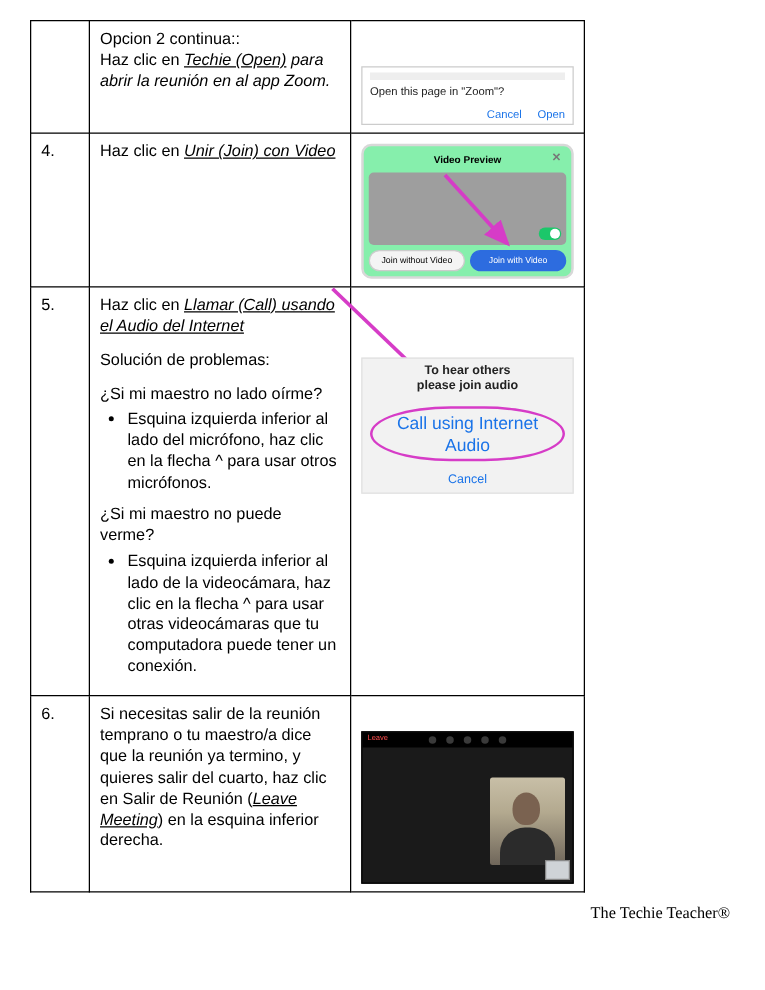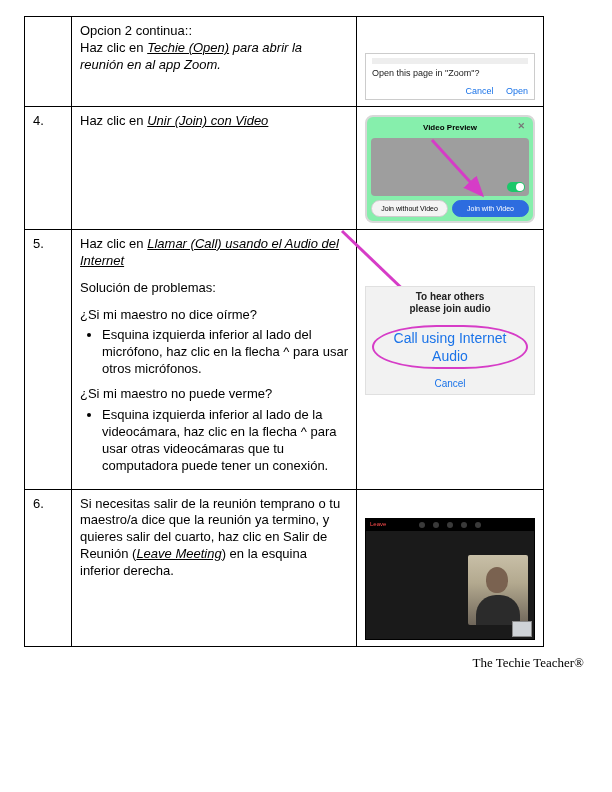--- a/index.html
+++ b/index.html
@@ -5,21 +5,21 @@
   html, body {
     margin: 0;
     padding: 0;
     width: 612px;
     font-family: Arial, Helvetica, sans-serif;
     color: #000;
     background: #fff;
   }
   table.doc {
     border-collapse: collapse;
-    width: 520px;
+    width: 444px;
     margin: 16px 24px 8px 24px;
   }
   table.doc td {
     border: 1px solid #000;
     vertical-align: top;
     padding: 6px 8px;
     font-size: 13px;
     line-height: 1.3;
   }
   td.num { width: 30px; }
@@ -277,21 +277,21 @@
 
   <tr>
     <td class="num">5.</td>
     <td>
       <div>
         <span>Haz clic en </span><span class="uitalic">Llamar (Call) usando el Audio del Internet</span>
       </div>
       <div style="height:10px"></div>
       <div>Solución de problemas:</div>
       <div style="height:10px"></div>
-      <div>¿Si mi maestro no dice oírme?</div>
+      <div>¿Si mi maestro no lado oírme?</div>
       <ul class="tight">
         <li>Esquina izquierda inferior al lado del micrófono, haz clic en la flecha ^ para usar otros micrófonos.</li>
       </ul>
       <div>¿Si mi maestro no puede verme?</div>
       <ul class="tight">
         <li>Esquina izquierda inferior al lado de la videocámara, haz clic en la flecha ^ para usar otras videocámaras que tu computadora puede tener un conexión.</li>
       </ul>
     </td>
     <td class="img">
       <svg class="arrow" style="left:-20px; top:-4px;" width="120" height="110">

